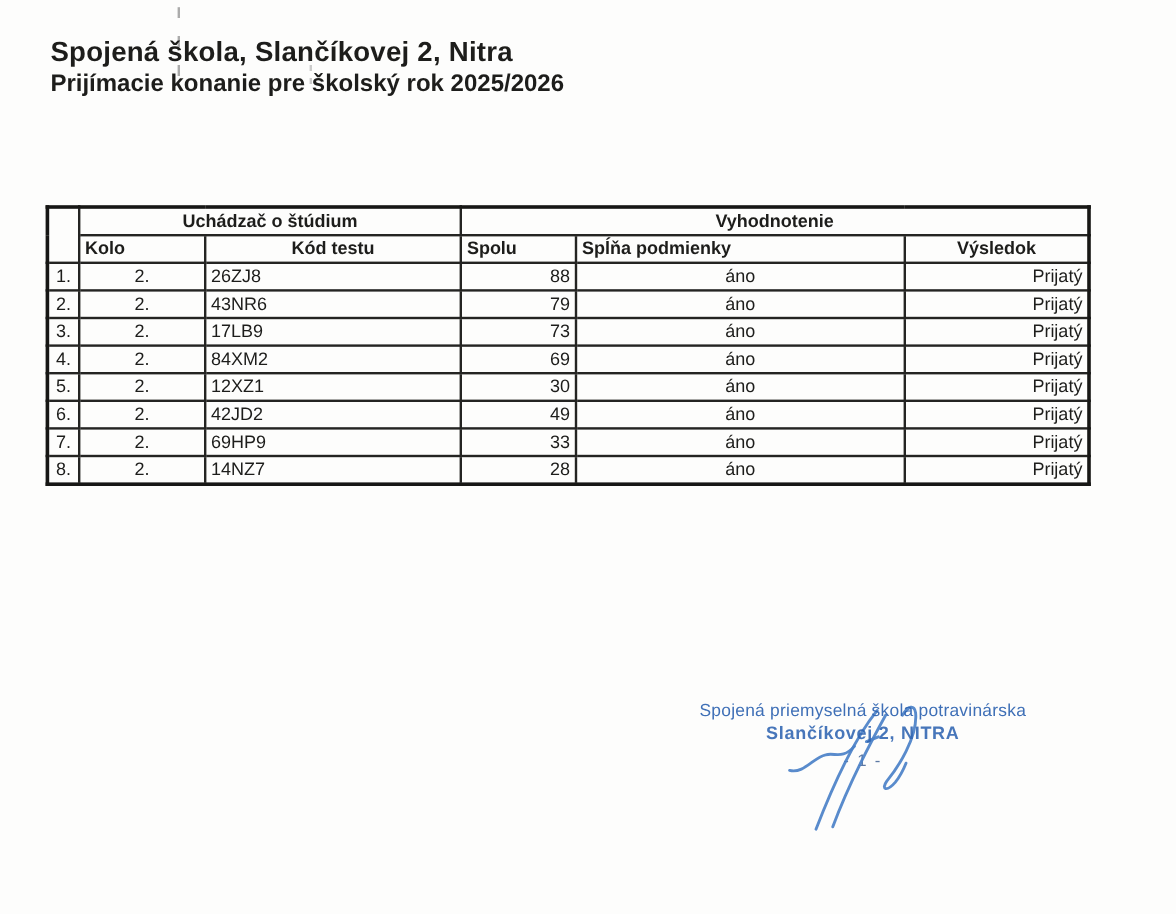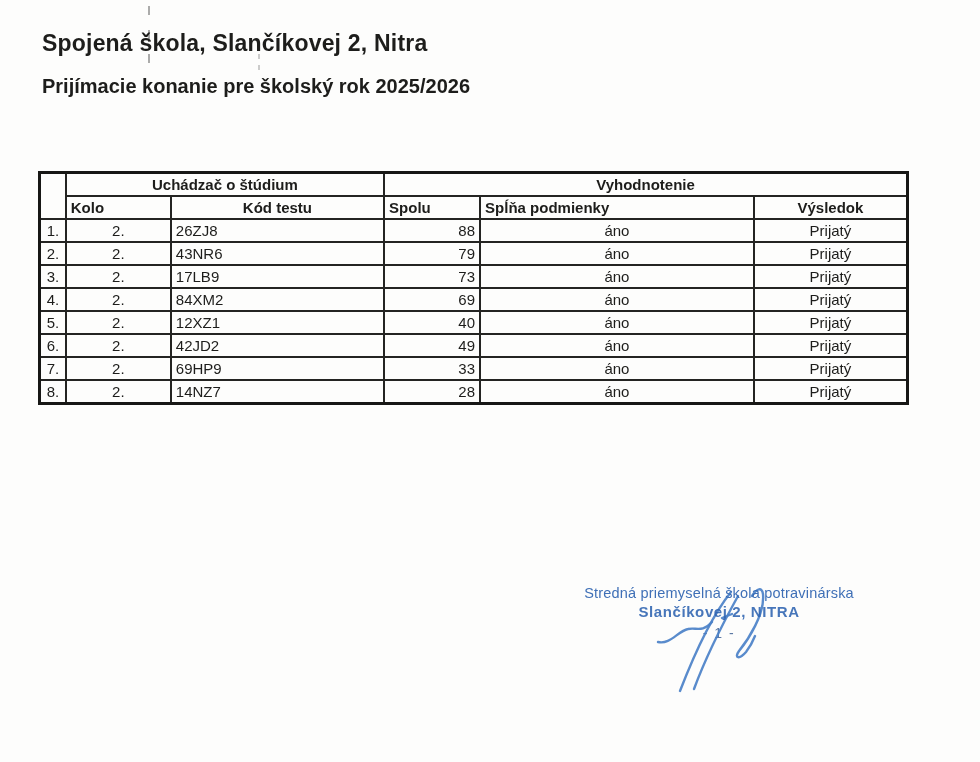--- a/index.html
+++ b/index.html
@@ -7,21 +7,21 @@
     width:980px;height:762px;overflow:hidden;
     background:#fdfdfc;
     font-family:"Liberation Sans","DejaVu Sans",sans-serif;
     color:var(--ink,#1d1d1b);
   }
   .doc{position:relative;width:980px;height:762px;}
 
   
   .title{position:absolute;left:42px;font-weight:bold;white-space:nowrap;}
   .title-1{top:30px;font-size:23px;letter-spacing:.2px;}
-  .title-2{top:75px;font-size:20px;}
+  .title-2{top:59px;font-size:20px;}
   .title-3{top:114px;font-size:20px;}
 
   
   .artifact-v1{
     position:absolute;left:148px;top:6px;width:2px;height:70px;
     background:repeating-linear-gradient(to bottom,
       rgba(90,90,90,.50) 0 9px, rgba(0,0,0,0) 9px 24px);
   }
   .artifact-v2{
     position:absolute;left:258px;top:54px;width:2px;height:20px;
@@ -40,21 +40,21 @@
     font-size:15px;line-height:1.05;
     height:21px;padding:0 4px;
     white-space:nowrap;overflow:hidden;
   }
   table.results thead th{font-weight:bold;text-align:center;}
   .c-no{width:26px;text-align:center;}
   .c-kolo{width:104px;text-align:center;}
   .c-kod{width:211px;text-align:left;}
   .c-spolu{width:95px;text-align:right;}
   .c-splna{width:271px;text-align:center;}
-  .c-vysledok{width:152px;text-align:center;}
+  .c-vysledok{width:152px;text-align:right;}
 
   
   .stamp{position:absolute;left:558px;top:582px;width:322px;text-align:center;}
   .signature-svg{position:absolute;left:84px;top:-2px;width:176px;height:126px;pointer-events:none;}
   .signature-svg path{fill:none;stroke:var(--sig,#4b81c8);stroke-width:2.4;stroke-linecap:round;opacity:.92;}
   .stamp-title{
     margin-top:84px;font-size:24px;font-weight:bold;letter-spacing:3px;
     color:var(--stamp,#2f64b1);white-space:nowrap;
   }
   .stamp-title .part2{margin-left:14px;opacity:.78;}
@@ -126,21 +126,21 @@
       <td class="c-kolo">2.</td>
       <td class="c-kod">84XM2</td>
       <td class="c-spolu">69</td>
       <td class="c-splna">áno</td>
       <td class="c-vysledok">Prijatý</td>
     </tr>
         <tr>
       <td class="c-no">5.</td>
       <td class="c-kolo">2.</td>
       <td class="c-kod">12XZ1</td>
-      <td class="c-spolu">40</td>
+      <td class="c-spolu">30</td>
       <td class="c-splna">áno</td>
       <td class="c-vysledok">Prijatý</td>
     </tr>
         <tr>
       <td class="c-no">6.</td>
       <td class="c-kolo">2.</td>
       <td class="c-kod">42JD2</td>
       <td class="c-spolu">49</td>
       <td class="c-splna">áno</td>
       <td class="c-vysledok">Prijatý</td>
@@ -165,18 +165,18 @@
   </table>
 
   <div class="stamp">
     <svg class="signature-svg" viewBox="0 0 176 126">
       <path d="M 38,111 C 50,80 68,38 89,12"></path>
       <path d="M 52,109 C 62,82 80,45 96,16"></path>
       <path d="M 16,62 C 28,65 36,51 46,49 C 54,47 60,53 70,42"></path>
       <path d="M 80,38 L 90,34"></path>
       <path d="M 110,16 C 115,8 120,7 121,14 C 123,34 106,60 97,71 C 92,78 97,80 104,72 C 108,67 111,61 113,56"></path>
     </svg>
-    <div class="stamp-line2">Stredná priemyselná škola potravinárska</div>
+    <div class="stamp-line2">Spojená priemyselná škola potravinárska</div>
     <div class="stamp-line3">Slančíkovej 2, NITRA</div>
     <div class="page-number">- 1 -</div>
   </div>
 
 </div>
 
 </body></html>

